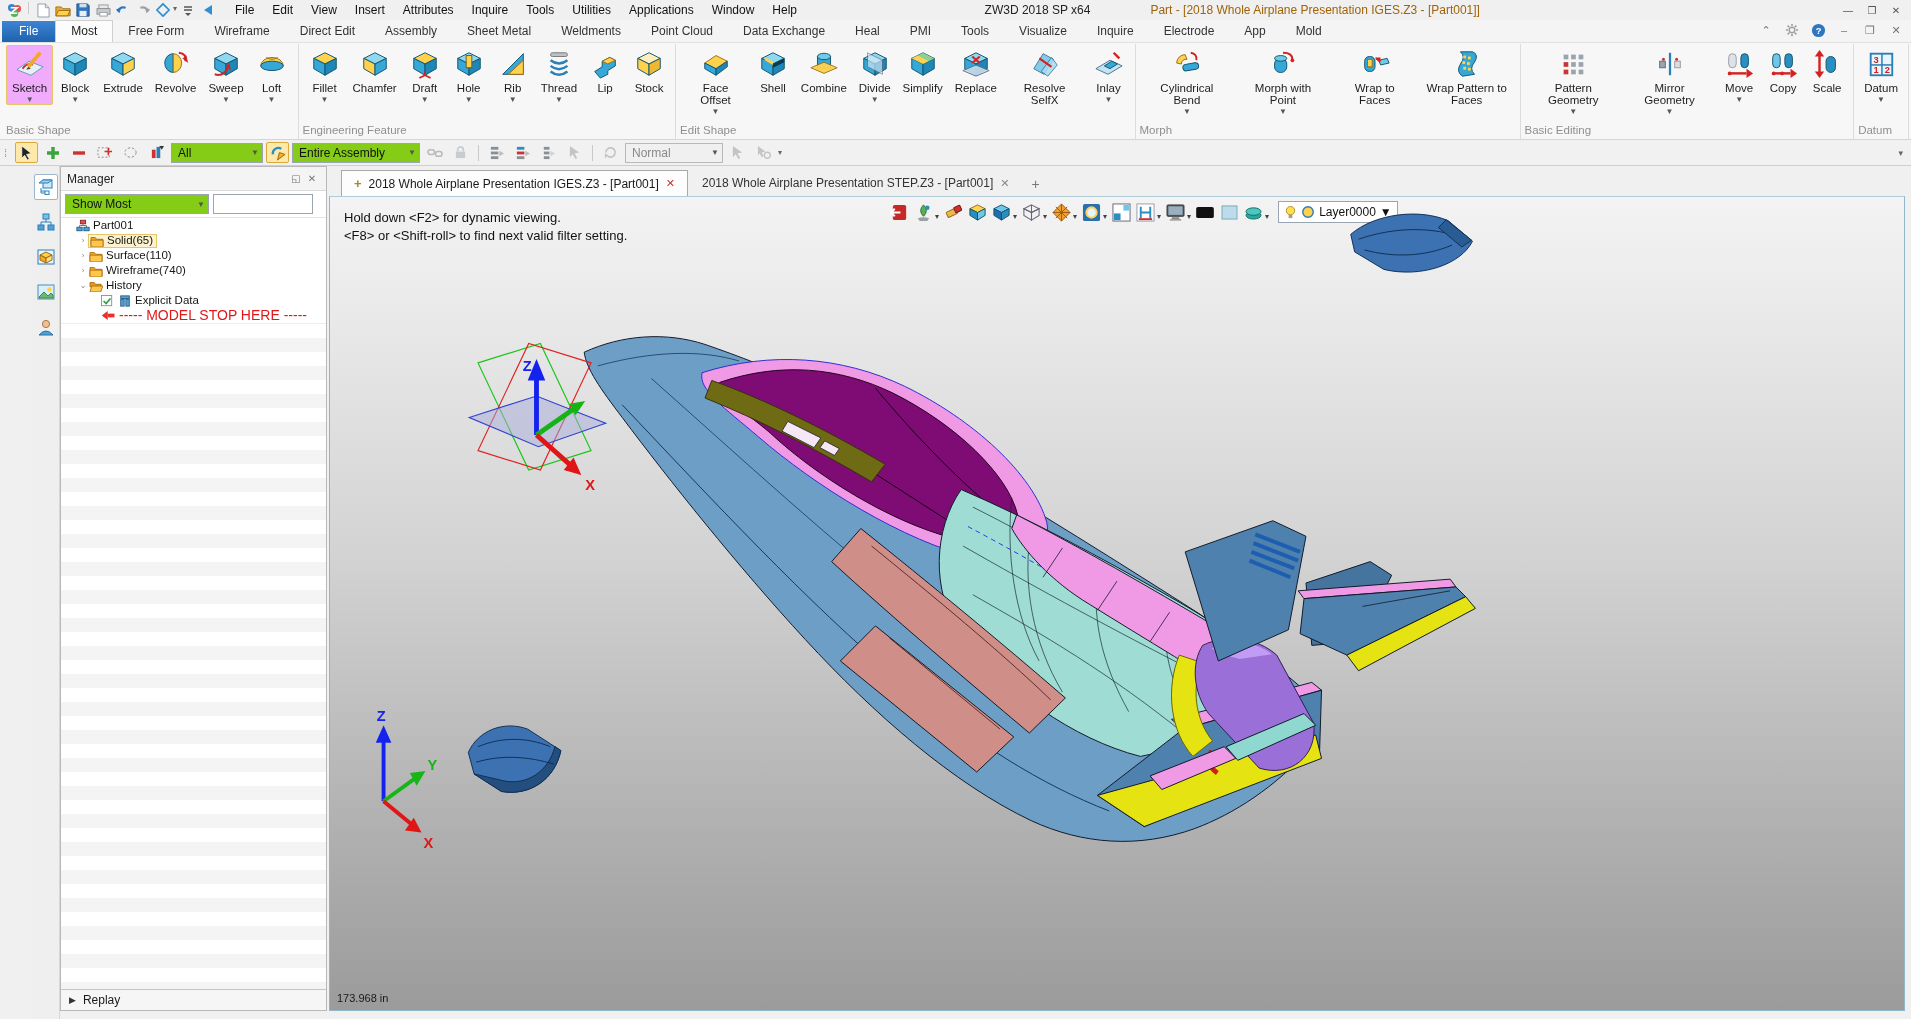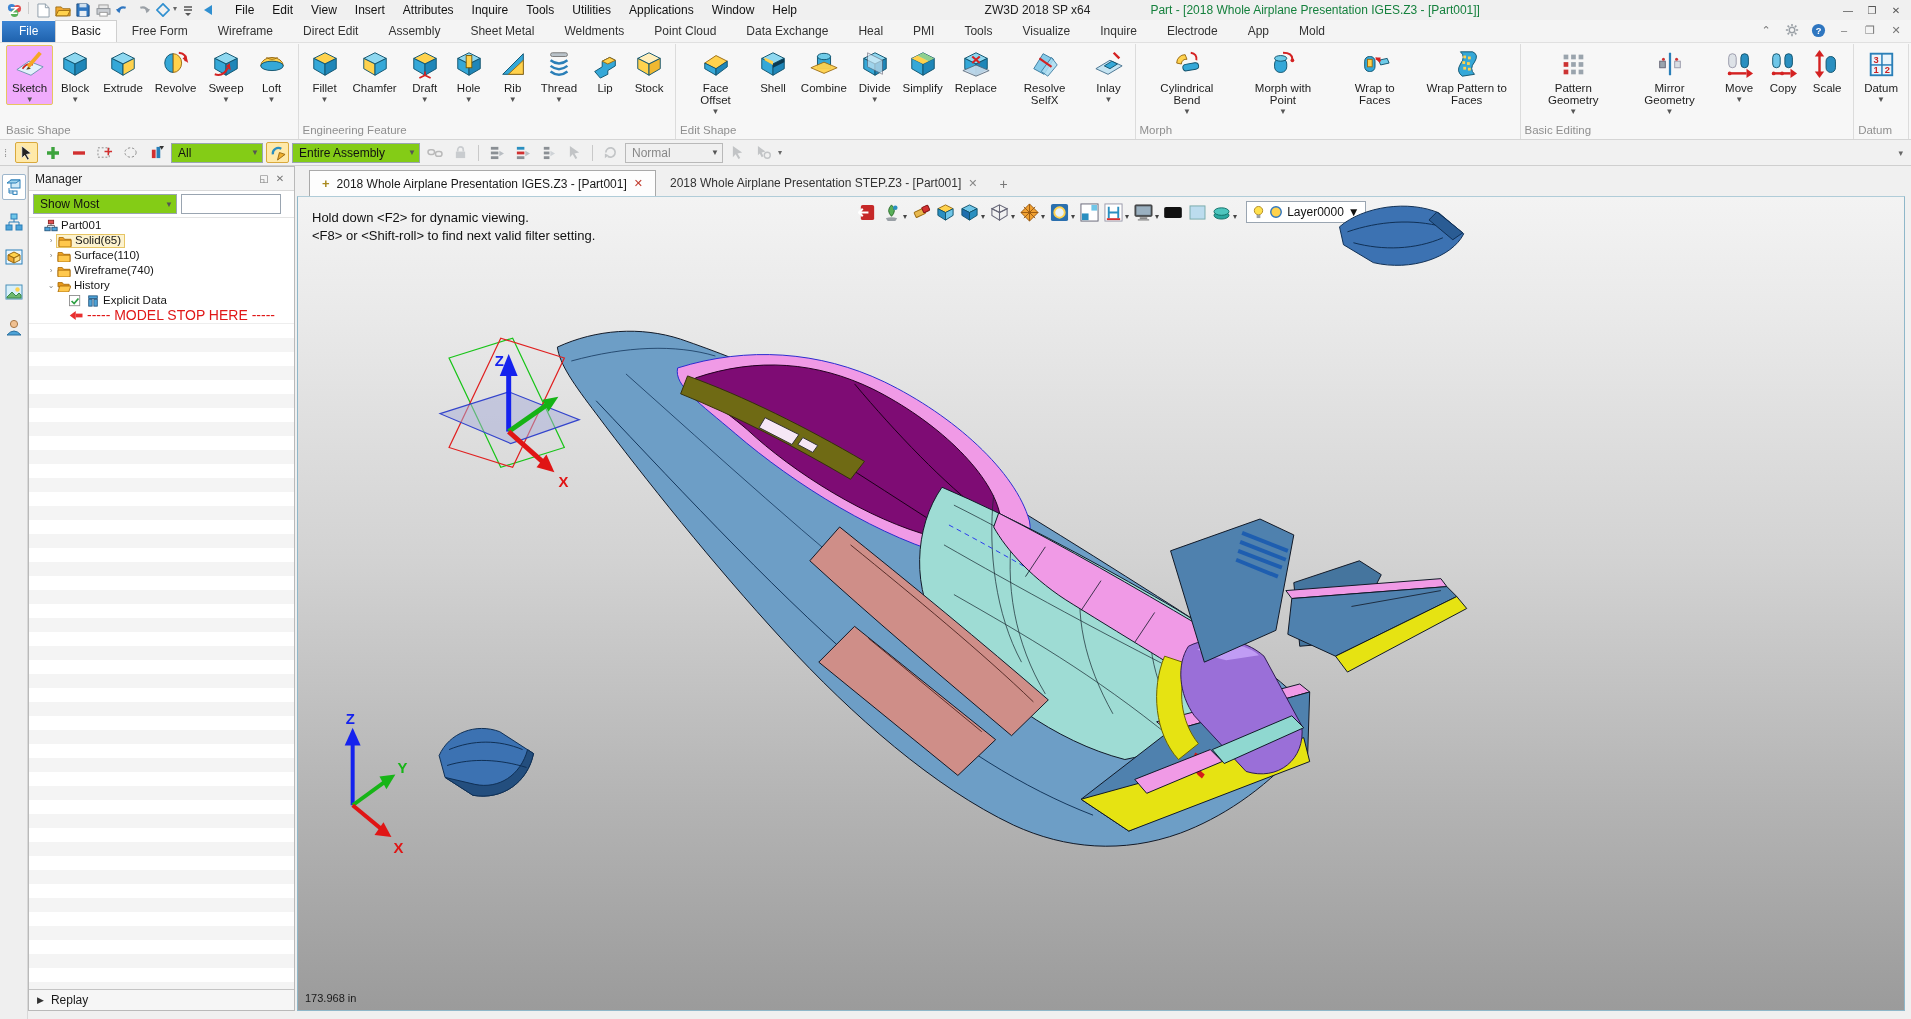--- a/index.html
+++ b/index.html
@@ -8,21 +8,21 @@
   *{box-sizing:border-box;}
   #app{width:1911px;height:1019px;display:flex;flex-direction:column;background:#f0f0f0;}
 
   
   #titlebar{height:20px;display:flex;align-items:center;padding:0 4px;font-size:12px;color:#111;background:#f0f0f0;}
   .tb-ico{width:18px;height:16px;display:flex;align-items:center;justify-content:center;margin:0 1px;}
   .tb-ico svg{display:block;}
   #menubar{display:flex;margin-left:8px;}
   .menu-item{padding:1px 9px;cursor:default;}
   #apptitle{margin-left:auto;color:#222;}
-  #doctitle{margin:0 auto 0 60px;color:#15803d;}
+  #doctitle{margin:0 auto 0 60px;color:#a16207;}
   .winbtns{display:flex;gap:2px;margin-left:auto;}
   .winbtn{width:22px;height:16px;display:flex;align-items:center;justify-content:center;color:#555;font-size:10px;}
 
   
   #ribbontabs{height:23px;display:flex;align-items:flex-end;background:#f4f4f4;border-bottom:1px solid #e0e0e0;padding-left:2px;position:relative;}
   .rtab{padding:3px 15px 4px 15px;font-size:12px;color:#333;cursor:default;}
   .rtab.file{background:linear-gradient(#3c85d4,#1f62ad);color:#fff;padding:3px 17px 4px 17px;}
   .rtab.active{background:#fcfcfc;border:1px solid #cfcfcf;border-bottom:none;color:#1a1a1a;}
   #tabrow-right{position:absolute;right:6px;top:2px;display:flex;gap:8px;align-items:center;}
   .tr-ico{width:18px;height:16px;display:flex;align-items:center;justify-content:center;color:#777;font-size:11px;}
@@ -45,21 +45,21 @@
   .qb-ico.dis{opacity:.45;}
   .qb-grip{color:#999;font-size:11px;width:8px;letter-spacing:-2px;}
   .qb-sep{width:1px;height:16px;background:#c9c9c9;margin:0 3px;}
   .combo{display:flex;align-items:center;height:20px;background:#84cc16;border:1px solid #9aa5b1;font-size:12px;color:#111;padding:0 3px 0 6px;}
   .combo .cval{flex:1;white-space:nowrap;overflow:hidden;}
   .combo .ccaret{color:#555;font-size:8px;margin-left:4px;}
   .combo.dis{background:#f0f0f0;color:#888;border-color:#b9b9b9;}
   #quickbar-rightcaret{position:absolute;right:8px;color:#666;font-size:9px;}
 
   
-  #main{flex:1;display:flex;min-height:0;}
+  #main{flex:1;display:flex;min-height:0;margin-left:32px;}
   #sidestrip{width:28px;background:#efefef;border-right:1px solid #d8d8d8;display:flex;flex-direction:column;align-items:center;padding-top:8px;gap:9px;}
   .side-tab{width:24px;height:26px;display:flex;align-items:center;justify-content:center;border:1px solid transparent;border-radius:2px;}
   .side-tab.active{background:#fff;border-color:#9db6cc;}
 
   
   #managerwrap{width:267px;display:flex;flex-direction:column;background:#f0f0f0;padding:0 0 8px 0;}
   #manager{flex:1;display:flex;flex-direction:column;background:#fff;border:1px solid #b9b9b9;min-height:0;}
   #mgr-header{height:24px;display:flex;align-items:center;padding:0 6px;font-size:12px;color:#222;background:#f4f4f4;border-bottom:1px solid #d9d9d9;}
   #mgr-header .sp{flex:1;}
   .mgr-hico{width:16px;height:14px;display:flex;align-items:center;justify-content:center;color:#777;font-size:10px;}
@@ -186,21 +186,21 @@
     <span id="doctitle">Part - [2018 Whole Airplane Presentation IGES.Z3 - [Part001]]</span>
     <span class="winbtns">
       <span class="winbtn">—</span>
       <span class="winbtn">❐</span>
       <span class="winbtn">✕</span>
     </span>
   </div>
 
   <div id="ribbontabs">
     <span class="rtab file">File</span>
-      <span class="rtab active">Basic</span>
+      <span class="rtab active">Most</span>
       <span class="rtab">Free Form</span>
       <span class="rtab">Wireframe</span>
       <span class="rtab">Direct Edit</span>
       <span class="rtab">Assembly</span>
       <span class="rtab">Sheet Metal</span>
       <span class="rtab">Weldments</span>
       <span class="rtab">Point Cloud</span>
       <span class="rtab">Data Exchange</span>
       <span class="rtab">Heal</span>
       <span class="rtab">PMI</span>

